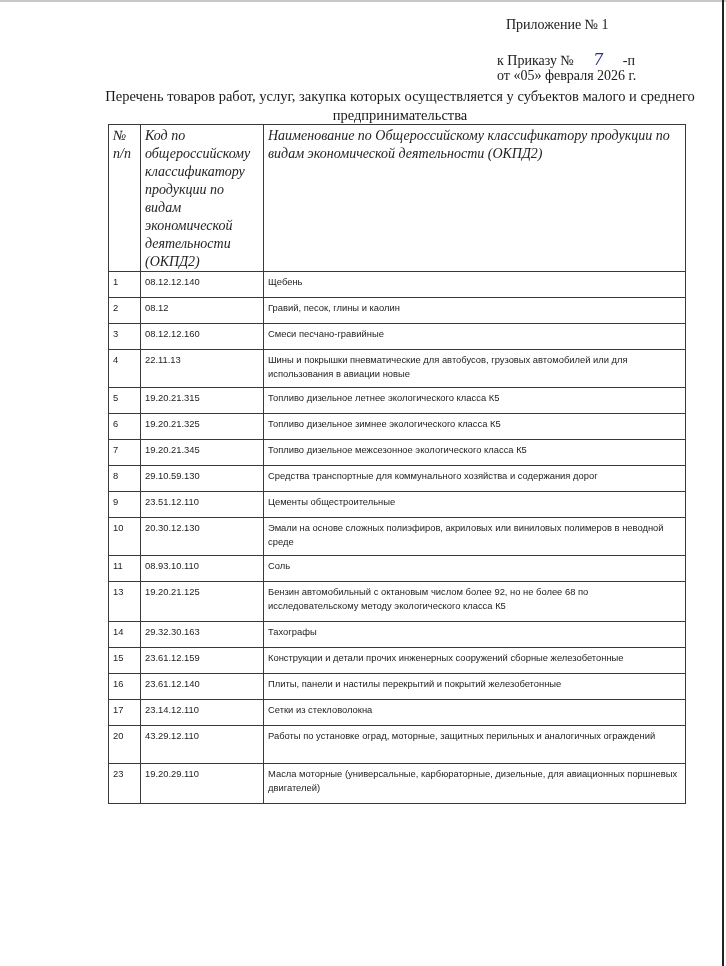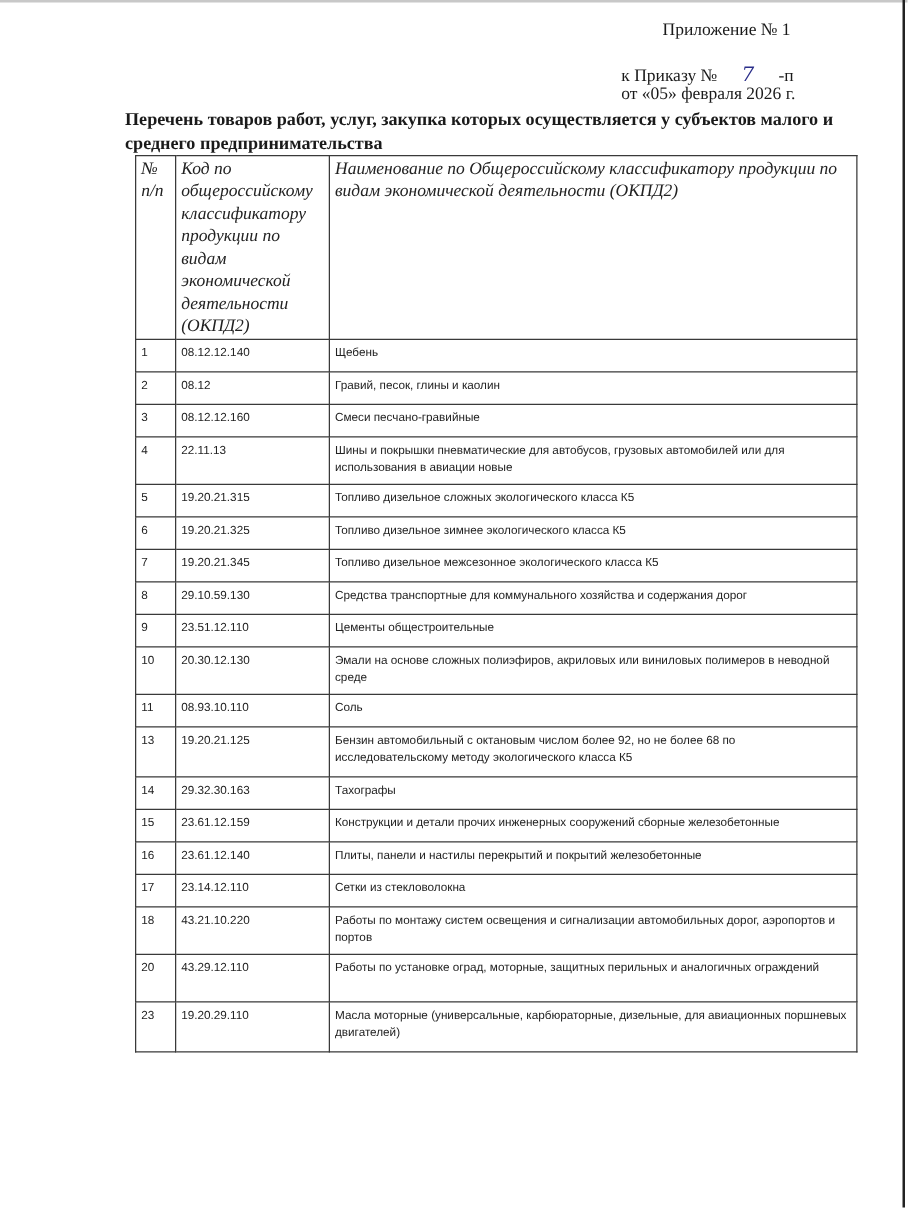--- a/index.html
+++ b/index.html
@@ -3,26 +3,26 @@
 <meta charset="utf-8">
 <style>
   html, body { margin: 0; padding: 0; }
   body {
     width: 726px; height: 966px; background: #ffffff; position: relative; overflow: hidden;
     font-family: "Liberation Serif", serif; color: #1a1a1a;
   }
   .topbar { position: absolute; left: 0; top: 0; width: 726px; height: 2px; background: #c8c8c8; }
   .rightline { position: absolute; left: 722px; top: 0; width: 2px; height: 966px; background: #222; }
 
-  .annex { position: absolute; left: 506px; top: 17px; font-size: 14px; margin-left: 24px; }
+  .annex { position: absolute; left: 506px; top: 17px; font-size: 14px; }
   .order { position: absolute; left: 497px; top: 50px; font-size: 14px; }
   .order .sig { display: inline-block; width: 42px; text-align: center; color: #2b2f8a; font-family: "DejaVu Serif", serif; font-style: italic; font-size: 16px; }
   .date  { position: absolute; left: 497px; top: 68px; font-size: 14px; }
 
-  .title { position: absolute; left: 100px; top: 87px; width: 600px; text-align: left; font-weight: bold; font-size: 14.5px; line-height: 19px; }
+  .title { position: absolute; left: 100px; top: 87px; width: 600px; text-align: center; font-weight: normal; font-size: 14.5px; line-height: 19px; }
 
   table.list {
     position: absolute; left: 108px; top: 124px; width: 577px;
     border-collapse: collapse; table-layout: fixed;
   }
   table.list td, table.list th {
     border: 1px solid #3a3a3a; vertical-align: top; padding: 0 4px;
   }
   table.list th {
     font-family: "Liberation Serif", serif; font-style: italic; font-weight: normal;
@@ -83,21 +83,21 @@
         <td>Смеси песчано-гравийные</td>
       </tr>
       <tr class="h2">
         <td>4</td>
         <td>22.11.13</td>
         <td>Шины и покрышки пневматические для автобусов, грузовых автомобилей или для использования в авиации новые</td>
       </tr>
       <tr class="h1">
         <td>5</td>
         <td>19.20.21.315</td>
-        <td>Топливо дизельное сложных экологического класса К5</td>
+        <td>Топливо дизельное летнее экологического класса К5</td>
       </tr>
       <tr class="h1">
         <td>6</td>
         <td>19.20.21.325</td>
         <td>Топливо дизельное зимнее экологического класса К5</td>
       </tr>
       <tr class="h1">
         <td>7</td>
         <td>19.20.21.345</td>
         <td>Топливо дизельное межсезонное экологического класса К5</td>
@@ -141,25 +141,20 @@
         <td>16</td>
         <td>23.61.12.140</td>
         <td>Плиты, панели и настилы перекрытий и покрытий железобетонные</td>
       </tr>
       <tr class="h1">
         <td>17</td>
         <td>23.14.12.110</td>
         <td>Сетки из стекловолокна</td>
       </tr>
       <tr class="h2">
-        <td>18</td>
-        <td>43.21.10.220</td>
-        <td>Работы по монтажу систем освещения и сигнализации автомобильных дорог, аэропортов и портов</td>
-      </tr>
-      <tr class="h2">
         <td>20</td>
         <td>43.29.12.110</td>
         <td>Работы по установке оград, моторные, защитных перильных и аналогичных ограждений</td>
       </tr>
       <tr class="h3">
         <td>23</td>
         <td>19.20.29.110</td>
         <td>Масла моторные (универсальные, карбюраторные, дизельные, для авиационных поршневых двигателей)</td>
       </tr>
     </tbody>

